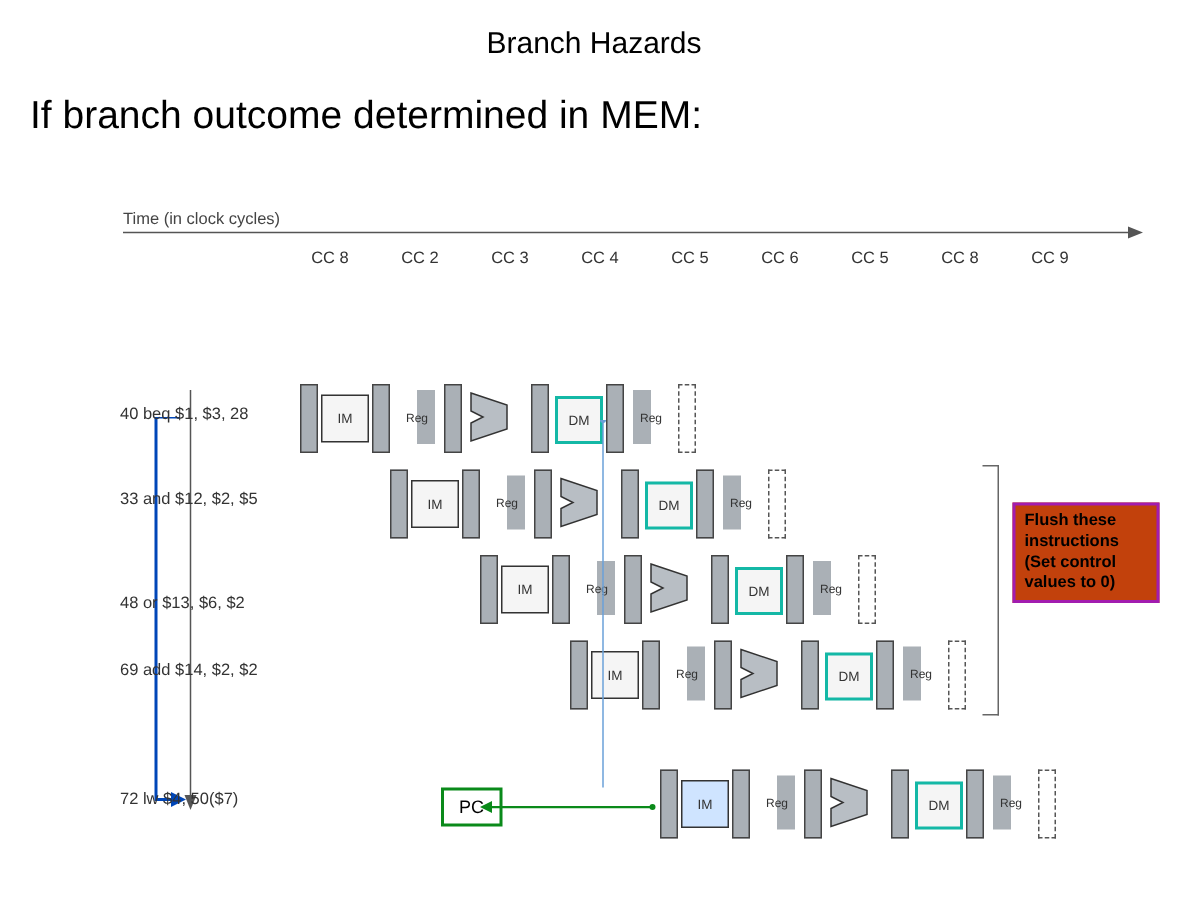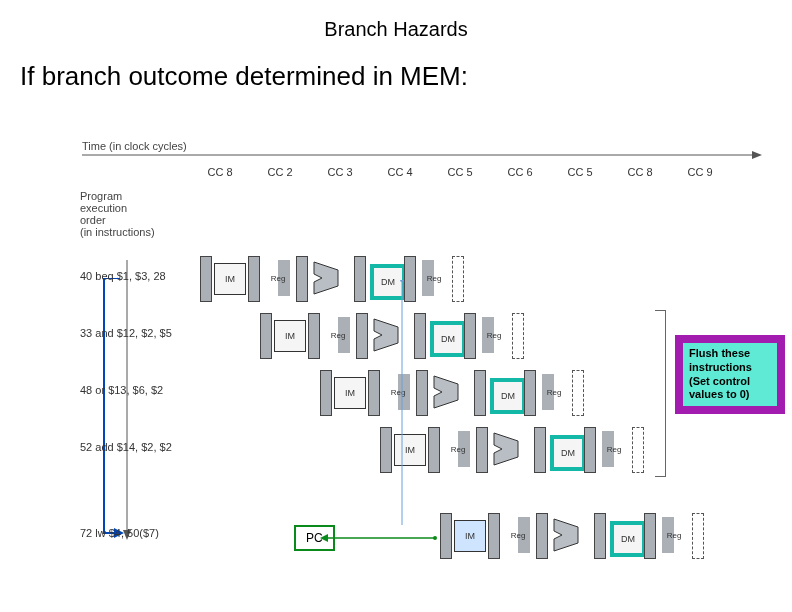--- a/index.html
+++ b/index.html
@@ -83,21 +83,21 @@
   .im-box {
     width: 30px;
     height: 30px;
     border: 1px solid #333;
     background: #f5f5f5;
     top: 5px;
   }
   .dm-box {
     width: 28px;
     height: 28px;
-    border: 4px solid #14b8a6;
+    border: 2px solid #14b8a6;
     background: #f5f5f5;
     top: 6px;
   }
   .reg-half {
     position: absolute;
     width: 24px;
     height: 36px;
     top: 2px;
   }
   .reg-half .shade {
@@ -109,22 +109,22 @@
   .reg-label {
     position: absolute;
     width: 24px;
     text-align: center;
     font-size: 8px;
     top: 14px;
     color: #333;
   }
   .flush-box {
     position: absolute;
-    border: 8px solid #a21caf;
-    background: #5eead4;
+    border: 2px solid #a21caf;
+    background: #c2410c;
     font-size: 11px;
     padding: 4px 6px;
     line-height: 1.25;
     font-family: Arial, sans-serif;
     font-weight: bold;
     width: 82px;
   }
   .pc-box {
     position: absolute;
     border: 2px solid #0a8a1a;
@@ -158,24 +158,20 @@
   <div class="cc-header" style="left:110px;">CC 8</div>
   <div class="cc-header" style="left:170px;">CC 2</div>
   <div class="cc-header" style="left:230px;">CC 3</div>
   <div class="cc-header" style="left:290px;">CC 4</div>
   <div class="cc-header" style="left:350px;">CC 5</div>
   <div class="cc-header" style="left:410px;">CC 6</div>
   <div class="cc-header" style="left:470px;">CC 5</div>
   <div class="cc-header" style="left:530px;">CC 8</div>
   <div class="cc-header" style="left:590px;">CC 9</div>
 
-  <div class="axis-label" style="left:0;top:50px;white-space:pre-line;">Program
-execution
-order
-(in instructions)</div>
 
   <svg style="position:absolute;left:40px;top:120px;width:14px;height:280px;">
     <line x1="7" y1="0" x2="7" y2="270" stroke="#555" stroke-width="1"></line>
     <polygon points="3,270 7,280 11,270" fill="#555"></polygon>
   </svg>
 
   <svg style="position:absolute;left:12px;top:138px;width:40px;height:265px;">
     <path d="M 28 0 L 12 0 L 12 255 L 22 255" stroke="#0046b8" stroke-width="2" fill="none"></path>
     <polygon points="22,250 32,255 22,260" fill="#0046b8"></polygon>
   </svg>
@@ -219,21 +215,21 @@
     <div class="latch" style="left:154px;"></div>
     <div class="dm-box" style="left:170px;">DM</div>
     <div class="latch" style="left:204px;"></div>
     <div class="reg-half" style="left:222px;">
         <div class="shade" style="left:0;"></div>
         <div class="reg-label">Reg</div>
       </div>
     <div class="dash-latch" style="left:252px;"></div>
   </div>
 
-  <div class="instr" style="top:244px;">48 or $13, $6, $2</div>
+  <div class="instr" style="top:256px;">48 or $13, $6, $2</div>
   <div style="position:absolute;left:240px;top:232px;">
     <div class="latch" style="left:0;"></div>
     <div class="im-box" style="left:14px;">IM</div>
     <div class="latch" style="left:48px;"></div>
     <div class="reg-half" style="left:66px;">
         <div class="shade" style="right:0;"></div>
         <div class="reg-label">Reg</div>
       </div>
     <div class="latch" style="left:96px;"></div>
     <svg style="position:absolute;left:112px;top:2px;width:38px;height:36px;">
@@ -242,21 +238,21 @@
     <div class="latch" style="left:154px;"></div>
     <div class="dm-box" style="left:170px;">DM</div>
     <div class="latch" style="left:204px;"></div>
     <div class="reg-half" style="left:222px;">
         <div class="shade" style="left:0;"></div>
         <div class="reg-label">Reg</div>
       </div>
     <div class="dash-latch" style="left:252px;"></div>
   </div>
 
-  <div class="instr" style="top:301px;">52 add $14, $2, $2</div>
+  <div class="instr" style="top:301px;">69 add $14, $2, $2</div>
   <div style="position:absolute;left:300px;top:289px;">
     <div class="latch" style="left:0;"></div>
     <div class="im-box" style="left:14px;">IM</div>
     <div class="latch" style="left:48px;"></div>
     <div class="reg-half" style="left:66px;">
         <div class="shade" style="right:0;"></div>
         <div class="reg-label">Reg</div>
       </div>
     <div class="latch" style="left:96px;"></div>
     <svg style="position:absolute;left:112px;top:2px;width:38px;height:36px;">

